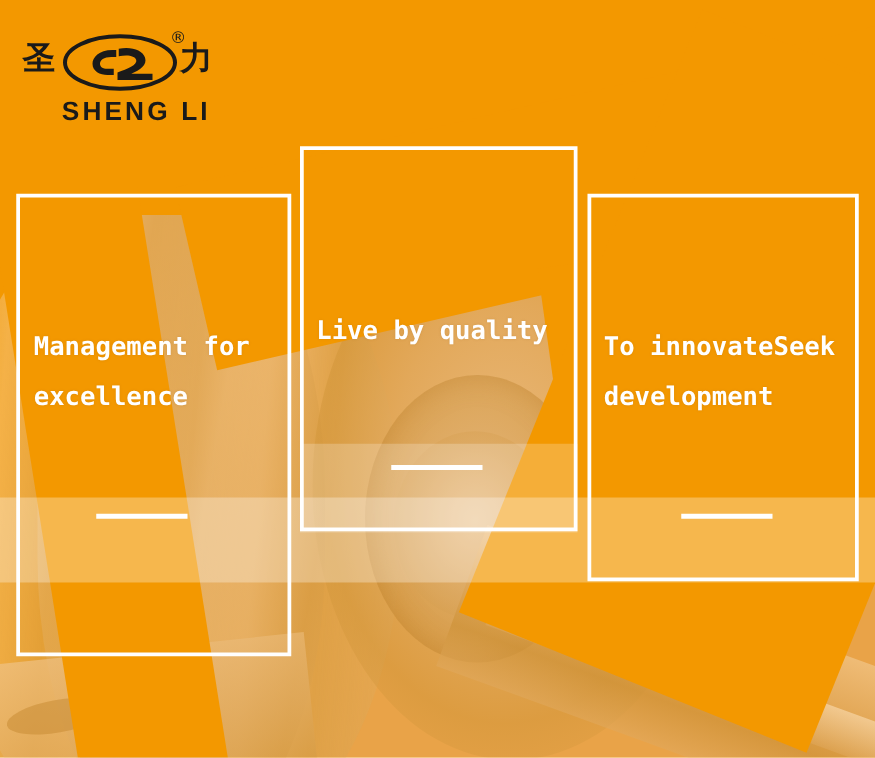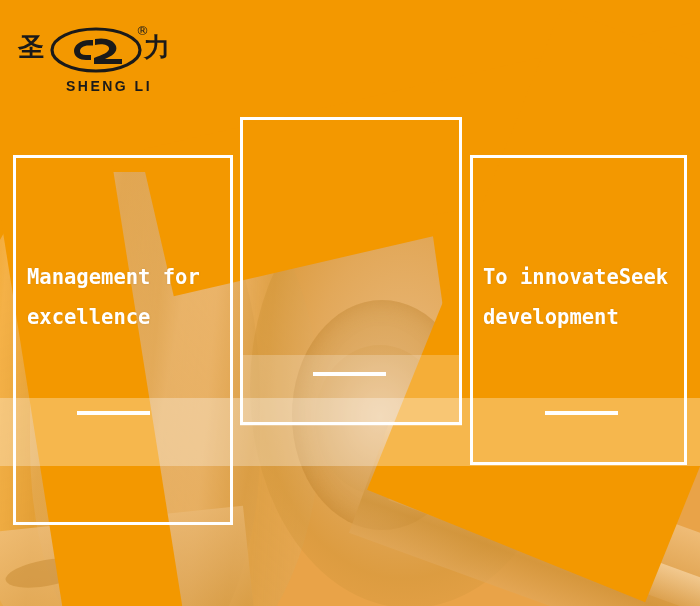--- a/index.html
+++ b/index.html
@@ -306,21 +306,21 @@
     color: #1a1a1a;
     line-height: 1;
   }
   .logo-word {
     position: absolute;
     left: 6px;
     top: 56px;
     width: 170px;
     text-align: center;
     font-family: "Liberation Sans", sans-serif;
-    font-size: 14px;
+    font-size: 21px;
     font-weight: 700;
     letter-spacing: 2.5px;
     color: #1a1a1a;
   }
 
   
   .panel {
     position: absolute;
     border: 3px solid #ffffff;
     box-sizing: border-box;
@@ -400,20 +400,21 @@
     <div class="logo-word">SHENG LI</div>
   </div>
 
   <div class="panel" id="panel-1">
     <div class="panel-text">Management for
 excellence</div>
     <div class="panel-dash"></div>
   </div>
 
   <div class="panel" id="panel-2">
+    <div class="panel-text">Live by quality</div>
     <div class="panel-dash"></div>
   </div>
 
   <div class="panel" id="panel-3">
     <div class="panel-text">To innovateSeek
 development</div>
     <div class="panel-dash"></div>
   </div>
 
 </div>

